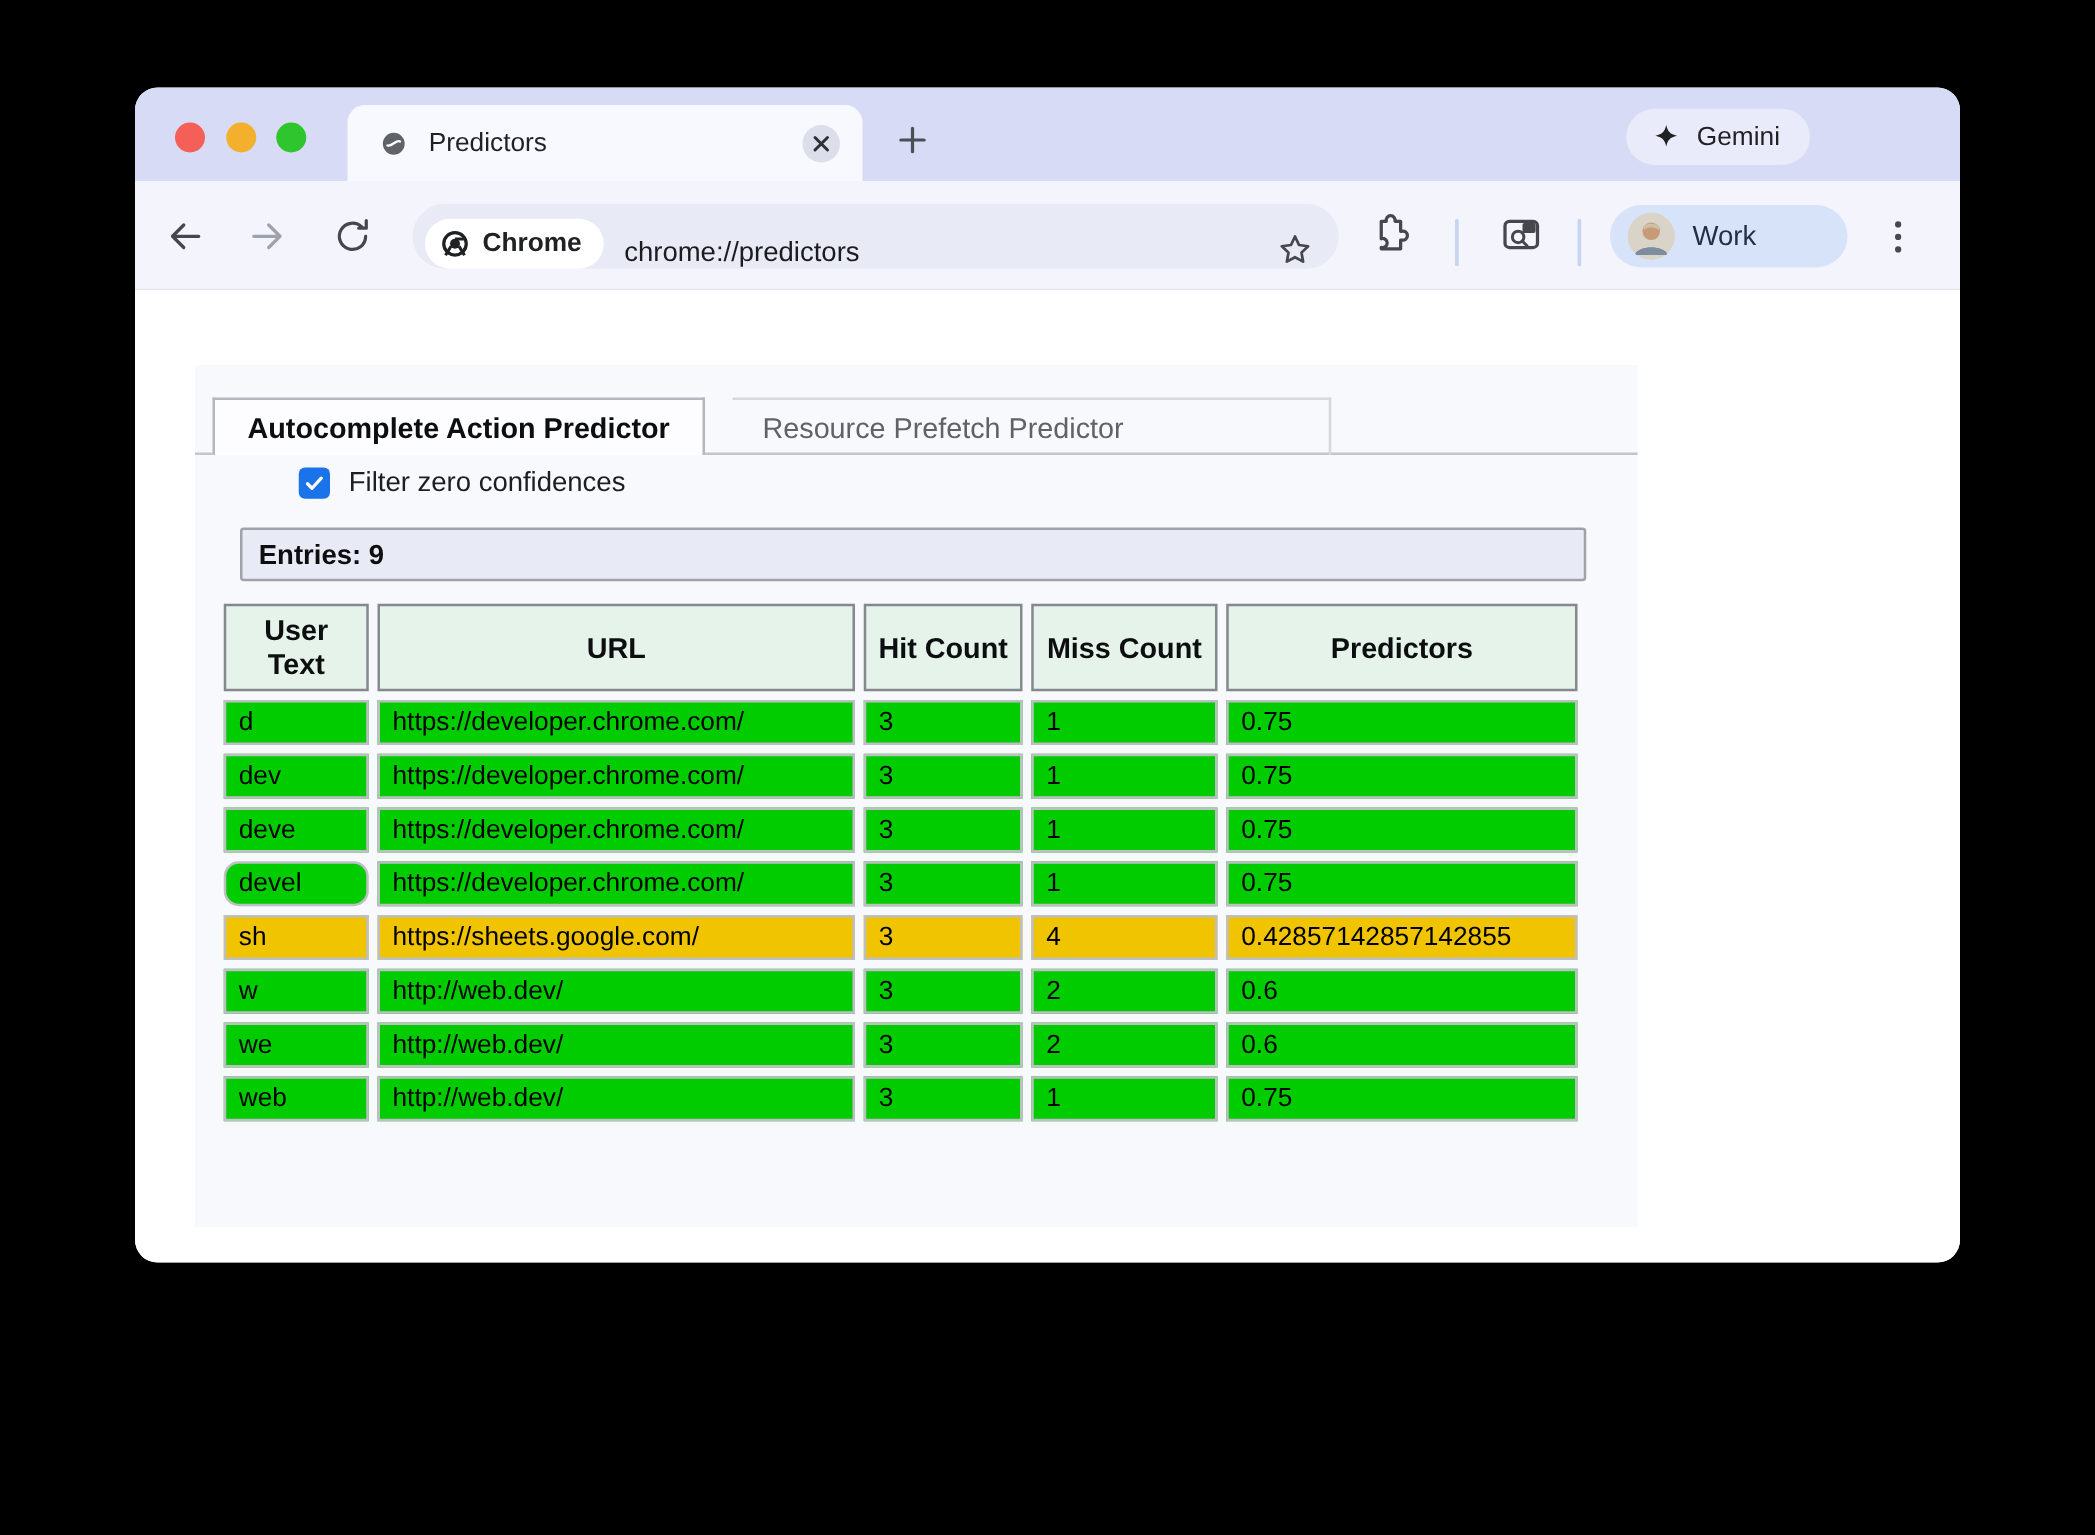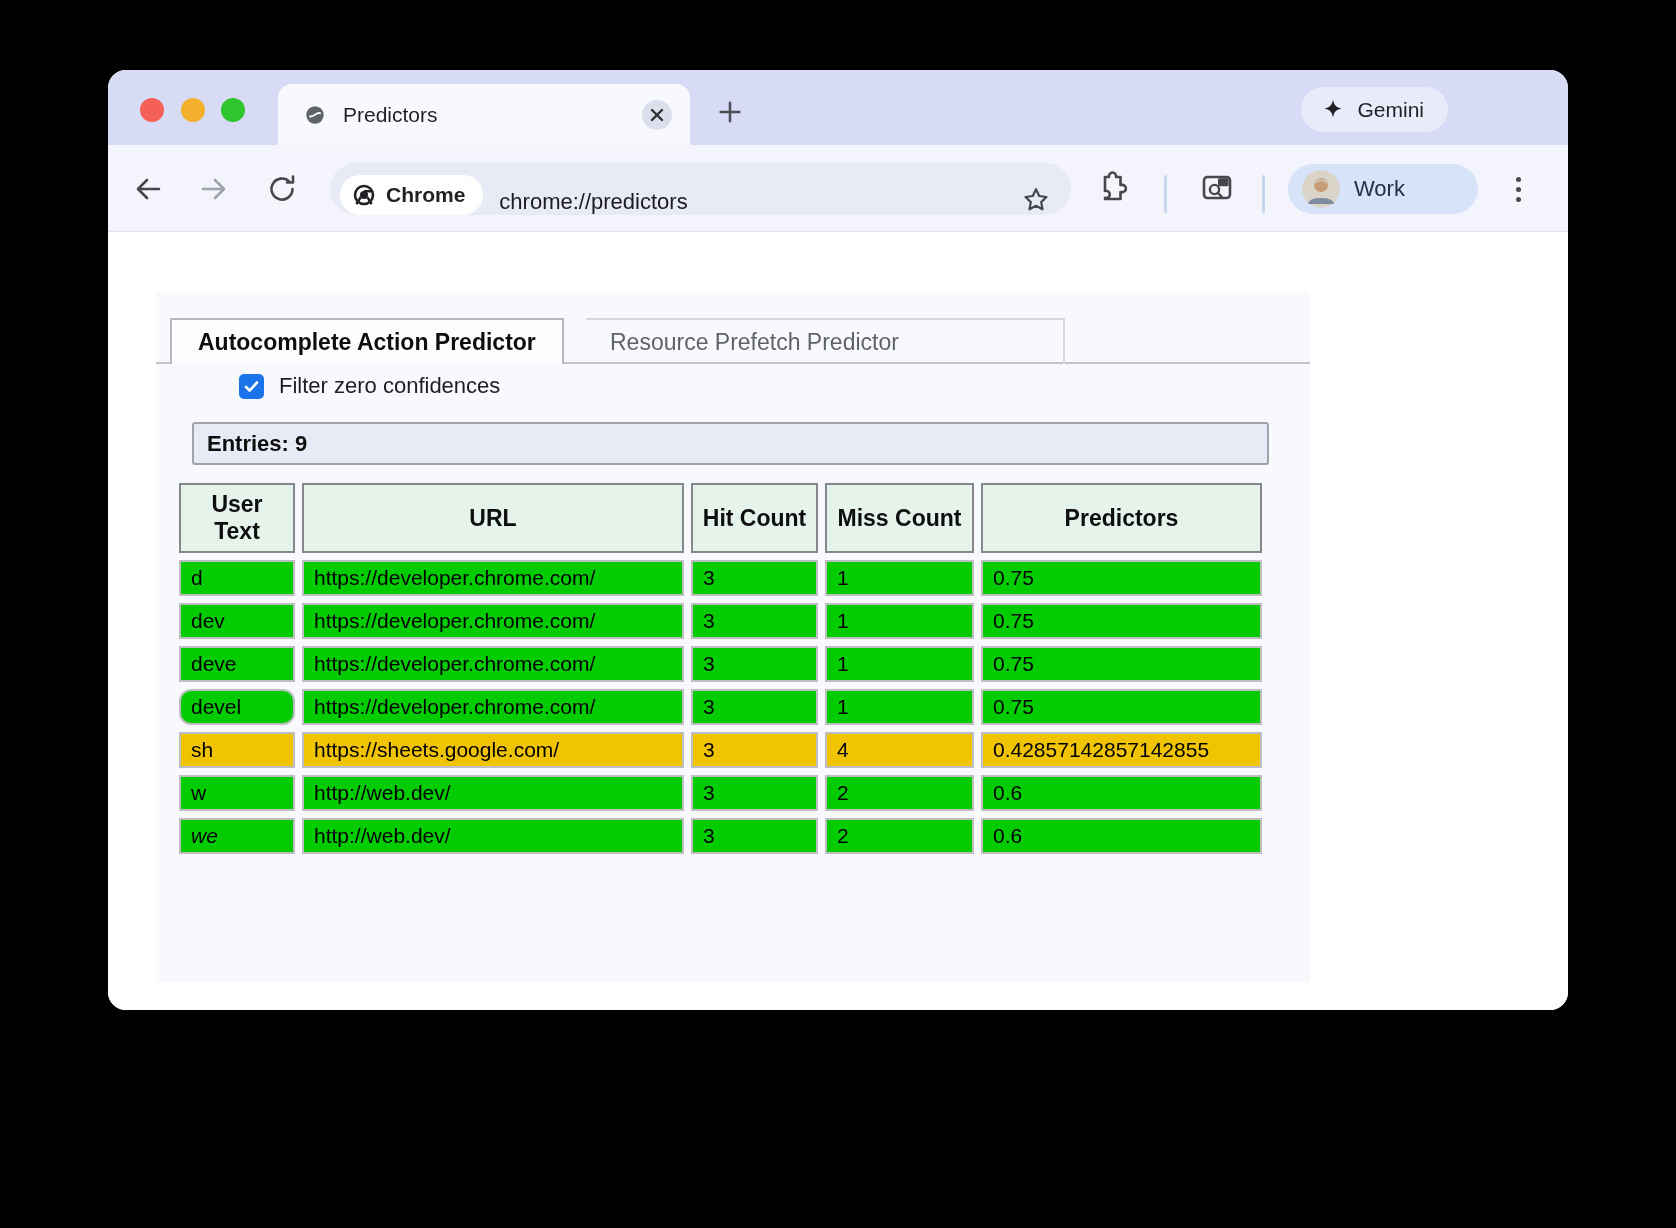--- a/index.html
+++ b/index.html
@@ -258,24 +258,31 @@
               <td style="background: rgb(240, 196, 0);">0.42857142857142855</td>
             </tr>
             <tr>
               <td style="background: rgb(0, 204, 0);">w</td>
               <td style="background: rgb(0, 204, 0);">http://web.dev/</td>
               <td style="background: rgb(0, 204, 0);">3</td>
               <td style="background: rgb(0, 204, 0);">2</td>
               <td style="background: rgb(0, 204, 0);">0.6</td>
             </tr>
             <tr>
-              <td style="background: rgb(0, 204, 0); font-style: italic;">we</td>
+              <td style="background: rgb(0, 204, 0);">we</td>
               <td style="background: rgb(0, 204, 0);">http://web.dev/</td>
               <td style="background: rgb(0, 204, 0);">3</td>
               <td style="background: rgb(0, 204, 0);">2</td>
               <td style="background: rgb(0, 204, 0);">0.6</td>
             </tr>
+            <tr>
+              <td style="background: rgb(0, 204, 0);">web</td>
+              <td style="background: rgb(0, 204, 0);">http://web.dev/</td>
+              <td style="background: rgb(0, 204, 0);">3</td>
+              <td style="background: rgb(0, 204, 0);">1</td>
+              <td style="background: rgb(0, 204, 0);">0.75</td>
+            </tr>
           </tbody>
       </table>
 
     </div>
   </div>
 </div>
 
 </body></html>

